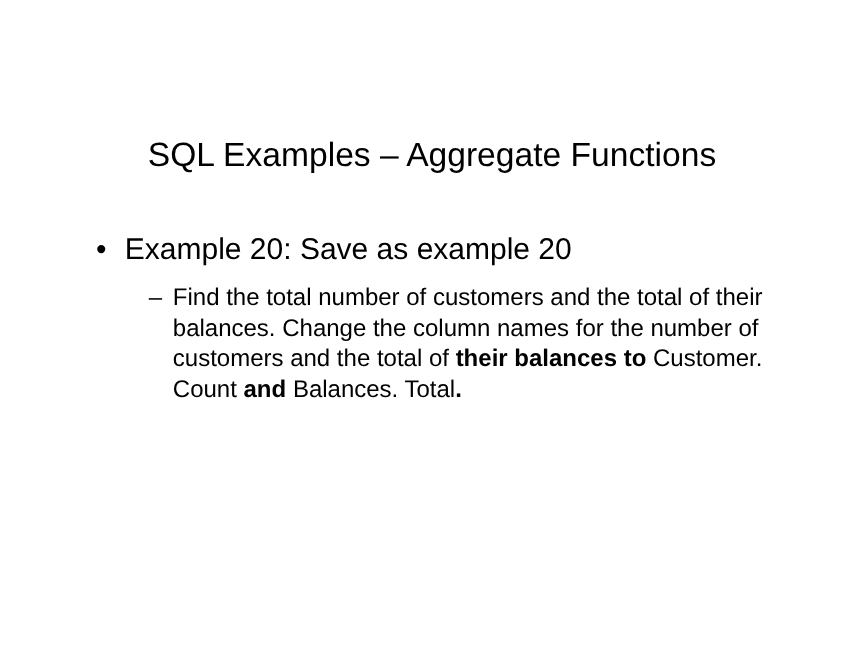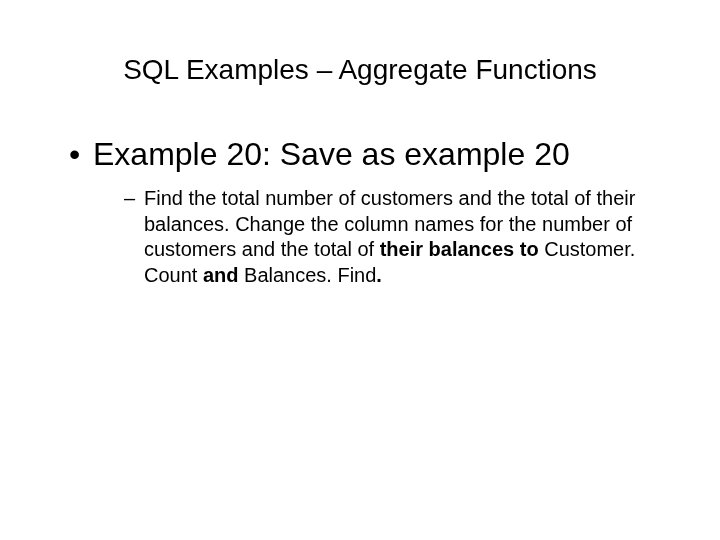--- a/index.html
+++ b/index.html
@@ -6,33 +6,33 @@
   body {
     width: 720px;
     height: 540px;
     background: #ffffff;
     font-family: Arial, Helvetica, sans-serif;
     color: #000000;
     overflow: hidden;
     position: relative;
   }
   .slide {
-    padding: 54px 40px 40px 40px;
+    padding: 113px 40px 40px 40px;
   }
   .title {
     font-size: 28px;
     font-weight: 400;
     text-align: center;
     margin-bottom: 48px;
     padding-left: 20px;
     padding-right: 20px;
   }
   .level1 {
-    font-size: 32px;
-    margin-left: 29px;
+    font-size: 25px;
+    margin-left: 40px;
     margin-bottom: 12px;
     line-height: 1.25;
   }
   .bullet1 {
     display: inline-block;
     width: 24px;
     vertical-align: top;
   }
   .level1-text {
     display: inline-block;
@@ -62,17 +62,17 @@
 
 <div class="slide">
 
   <div class="title">SQL Examples – Aggregate Functions</div>
 
   <div class="level1">
     <span class="bullet1">•</span><span class="level1-text">Example 20: Save as example 20</span>
   </div>
 
   <div class="level2">
-    <span class="dash">–</span><span class="level2-text"><span>Find the total number of customers and the total of their balances. Change the column names for the number of customers and the total of </span><span class="bold">their balances to </span><span>Customer. Count </span><span class="bold">and </span><span>Balances. Find</span><span class="bold">.</span></span>
+    <span class="dash">–</span><span class="level2-text"><span>Find the total number of customers and the total of their balances. Change the column names for the number of customers and the total of </span><span class="bold">their balances to </span><span>Customer. Count </span><span class="bold">and </span><span>Balances. Total</span><span class="bold">.</span></span>
   </div>
 
 
 </div>
 
 </body></html>

